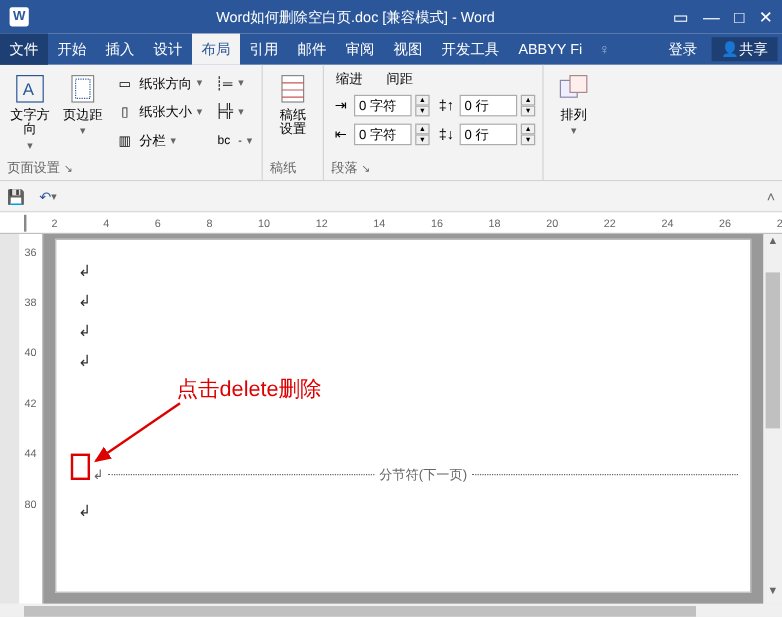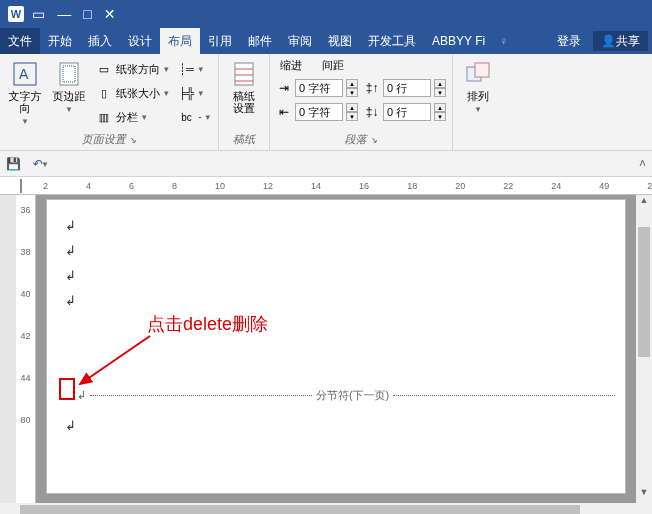--- a/index.html
+++ b/index.html
@@ -12,21 +12,21 @@
 .menubar { background: #2b579a; height: 26px; display: flex; align-items: center; color: #fff; font-size: 12px; }
 .menubar .tab { padding: 0 8px; height: 26px; display: flex; align-items: center; }
 .menubar .tab.active { background: #f3f3f3; color: #2b579a; }
 .menubar .tab.file { background: #1e3f73; }
 .menubar .spacer { flex: 1; }
 .menubar .tell { color: #a0b8d8; display: flex; align-items: center; gap: 4px; padding: 0 6px; }
 .menubar .share { background: #1e3f73; padding: 0 8px; height: 20px; margin: 3px 4px; display: flex; align-items: center; }
 .ribbon { background: #f3f3f3; height: 97px; border-bottom: 1px solid #d4d4d4; display: flex; }
 .group { border-right: 1px solid #d4d4d4; padding: 2px 6px 0 6px; display: flex; flex-direction: column; }
 .group-body { flex: 1; display: flex; align-items: flex-start; gap: 6px; }
-.group-label { text-align: center; font-size: 11px; color: #666; padding: 2px 0 3px 0; font-style: italic; }
+.group-label { font-size: 11px; color: #666; padding: 2px 0 3px 0; }
 .bigbtn { display: flex; flex-direction: column; align-items: center; width: 38px; gap: 2px; padding-top: 4px; }
 .bigbtn .icon { width: 28px; height: 28px; display: flex; align-items: center; justify-content: center; }
 .bigbtn .lbl { font-size: 11px; text-align: center; line-height: 12px; }
 .smallbtn-col { display: flex; flex-direction: column; gap: 2px; padding-top: 2px; }
 .smallbtn { display: flex; align-items: center; gap: 4px; font-size: 11px; height: 22px; padding: 0 2px; }
 .smallbtn .ic { width: 16px; height: 16px; display: inline-flex; align-items: center; justify-content: center; }
 .dd { font-size: 9px; color: #666; }
 .spin-row { display: flex; align-items: center; gap: 3px; height: 22px; }
 .spin-row .ic { width: 16px; text-align: center; }
 .spin-input { width: 48px; height: 18px; border: 1px solid #ababab; background: #fff; font-size: 11px; padding: 0 3px; display: flex; align-items: center; }
@@ -53,20 +53,21 @@
 .scrollbar-v .arr { height: 16px; text-align: center; font-size: 9px; color: #666; }
 .scrollbar-h { height: 16px; background: #f0f0f0; display: flex; }
 .scrollbar-h .thumb { background: #c0c0c0; width: 560px; margin: 2px 0 2px 20px; }
 svg { display: block; }
 </style>
 </head>
 <body>
 
 <div class="titlebar">
   <span class="doc-icon">W</span>
+  <span class="title">Word如何删除空白页.doc [兼容模式] - Word</span>
   <div class="winbtns">
     <span>▭</span>
     <span>—</span>
     <span>□</span>
     <span>✕</span>
   </div>
 </div>
 
 <div class="menubar">
   <div class="tab file">文件</div>
@@ -261,21 +262,21 @@
     <span>16</span>
     <span></span>
     <span>18</span>
     <span></span>
     <span>20</span>
     <span></span>
     <span>22</span>
     <span></span>
     <span>24</span>
     <span></span>
-    <span>49</span>
+    <span>26</span>
     <span></span>
     <span>28</span>
     <span></span>
     <span></span>
     <span></span>
     <span></span>
     <span></span>
     <span></span>
   </div>
 

